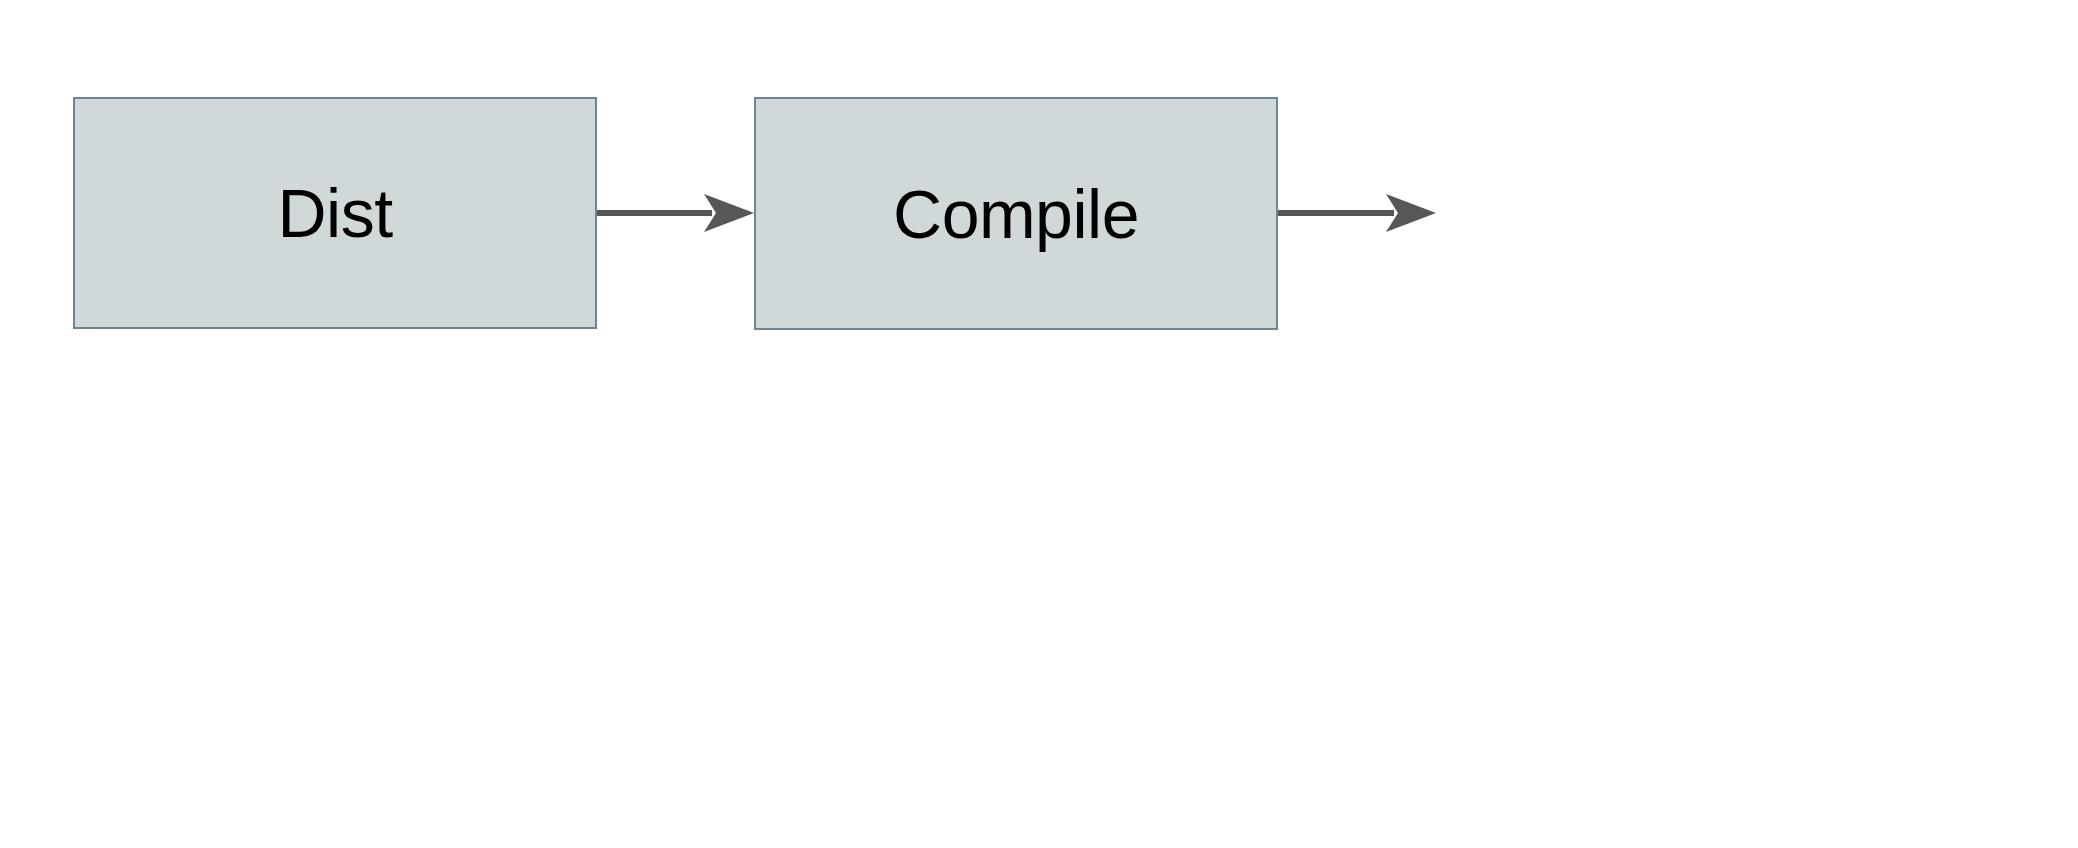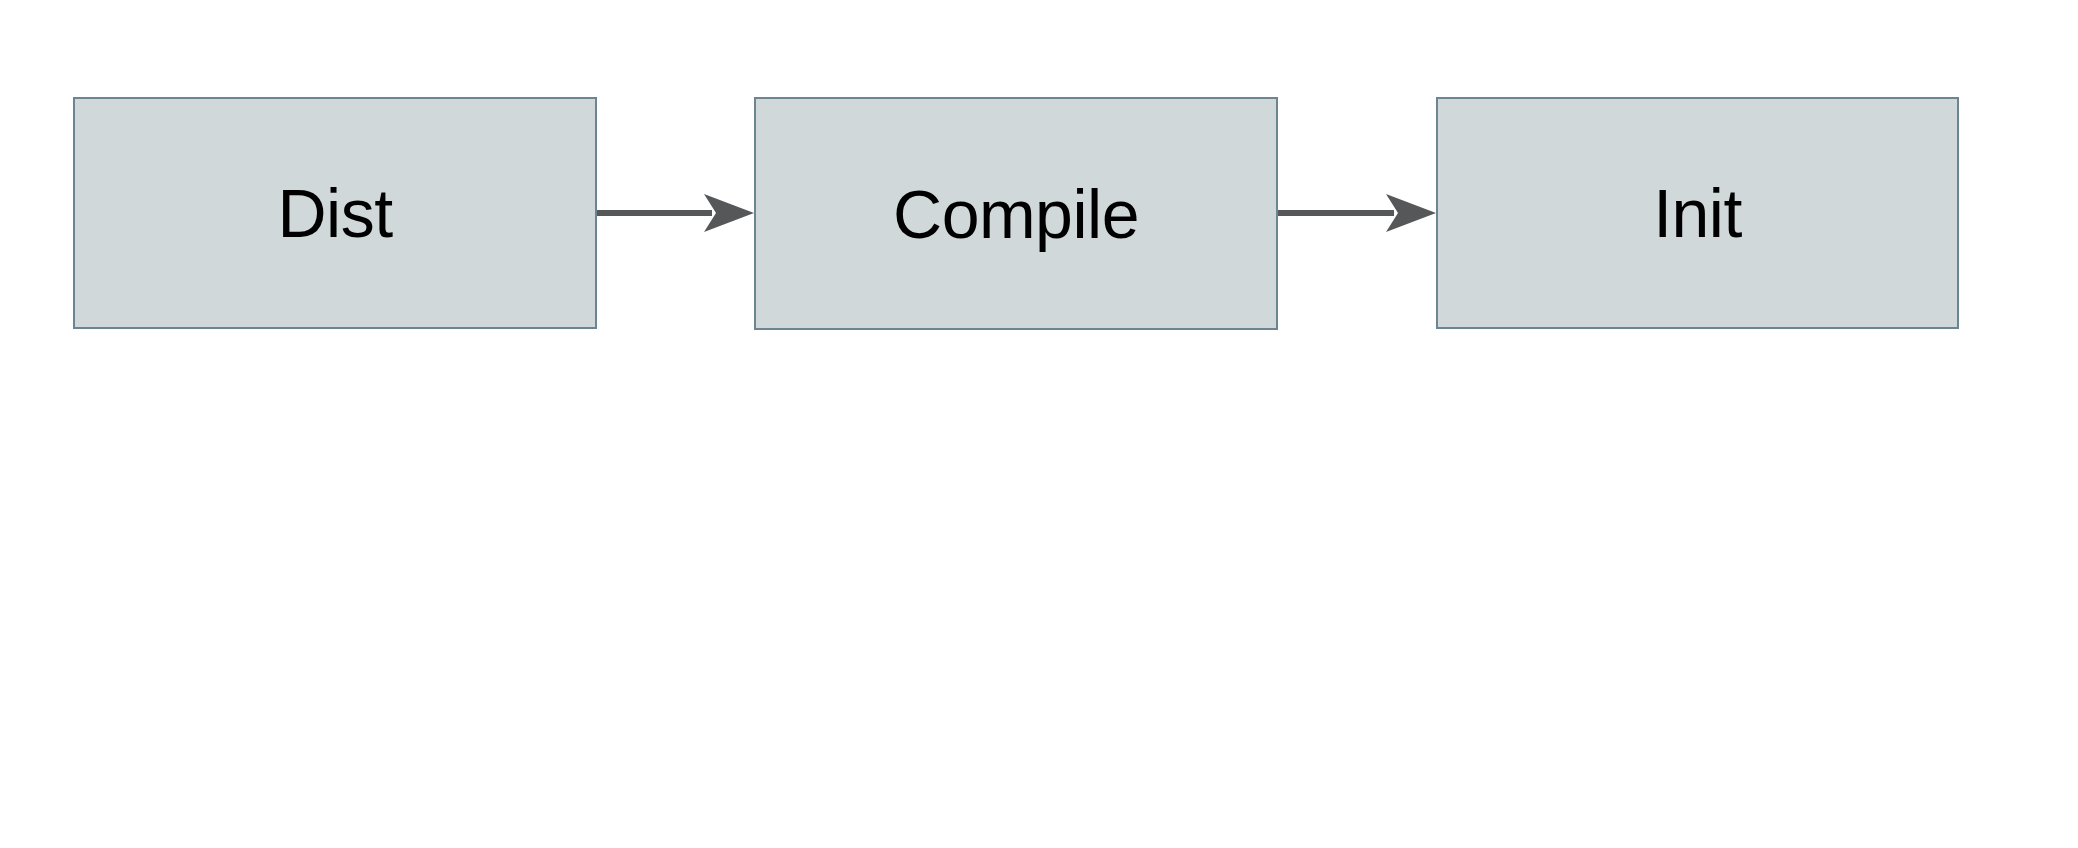--- a/index.html
+++ b/index.html
@@ -63,18 +63,15 @@
   </svg>
 
   <div class="node" style="left:73px; top:97px; width:524px; height:232px;">
     <span class="node-label">Dist</span>
   </div>
 
   <div class="node" style="left:754px; top:97px; width:524px; height:233px;">
     <span class="node-label">Compile</span>
   </div>
 
-  <div class="node" style="left:1436px; top:97px; width:523px; height:232px;">
-    <span class="node-label">Init</span>
-  </div>
 
 
 </div>
 
 </body></html>

